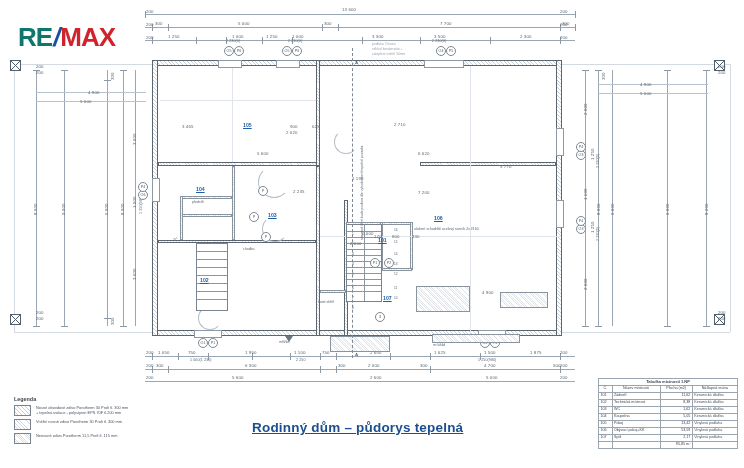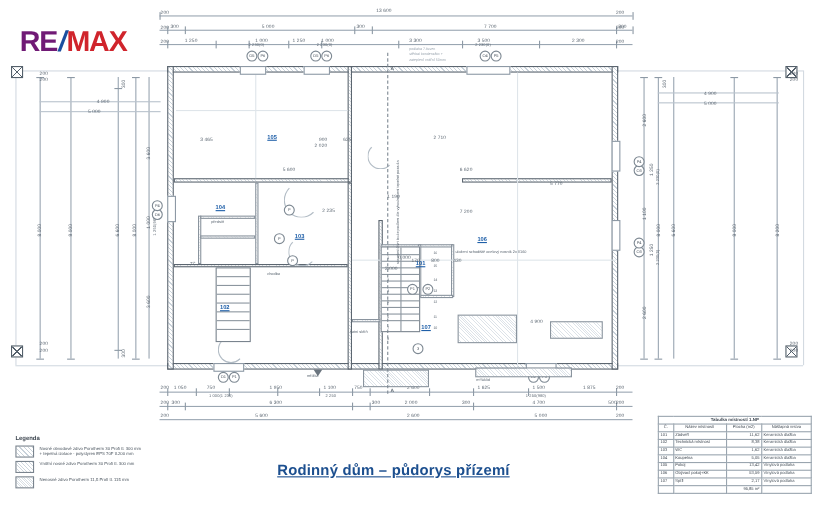--- a/index.html
+++ b/index.html
@@ -3,21 +3,21 @@
 <meta charset="utf-8">
 <style>
   html,body{margin:0;padding:0;background:#ffffff;}
   body{width:744px;height:468px;position:relative;overflow:hidden;
        font-family:"Liberation Sans","DejaVu Sans",sans-serif;color:#3d4650;}
   .page{position:absolute;inset:0;background:#fff;}
 
   
   .logo{position:absolute;left:18px;top:24px;font-size:26px;font-weight:bold;
         letter-spacing:-1px;line-height:26px;}
-  .logo .re{color:#701a75;}
+  .logo .re{color:#0f766e;}
   .logo .slash{color:#1a4fa0;font-style:italic;padding:0 1px;}
   .logo .mx{color:#d0242c;}
 
   
   .dim-line{position:absolute;background:#9aa6b2;}
   .h-line{height:1px;}
   .v-line{width:1px;}
   .thin{background:#b9c3cd;}
   .faint{background:#d3dae1;}
   .tick{position:absolute;width:1px;height:7px;background:#8d99a5;}
@@ -521,21 +521,21 @@
       <div class="leg-row">
         <div class="leg-sw sw2"></div>
         <div class="leg-txt">Vnitřní nosné zdivo Porotherm 30 Profi tl. 300 mm</div>
       </div>
       <div class="leg-row">
         <div class="leg-sw sw3"></div>
         <div class="leg-txt">Nenosné zdivo Porotherm 11,5 Profi tl. 115 mm</div>
       </div>
     </div>
 
-    <div class="plan-title">Rodinný dům – půdorys přízemí</div>
+    <div class="plan-title">Rodinný dům – půdorys tepelná</div>
 
     <table class="rtable">
       <tbody>
           <tr>
         <td class="hdr" colspan="4">Tabulka místností 1.NP</td>
       </tr>
       <tr>
         <td class="colh">Č.</td>
         <td class="colh">Název místnosti</td>
         <td class="colh">Plocha (m2)</td>

